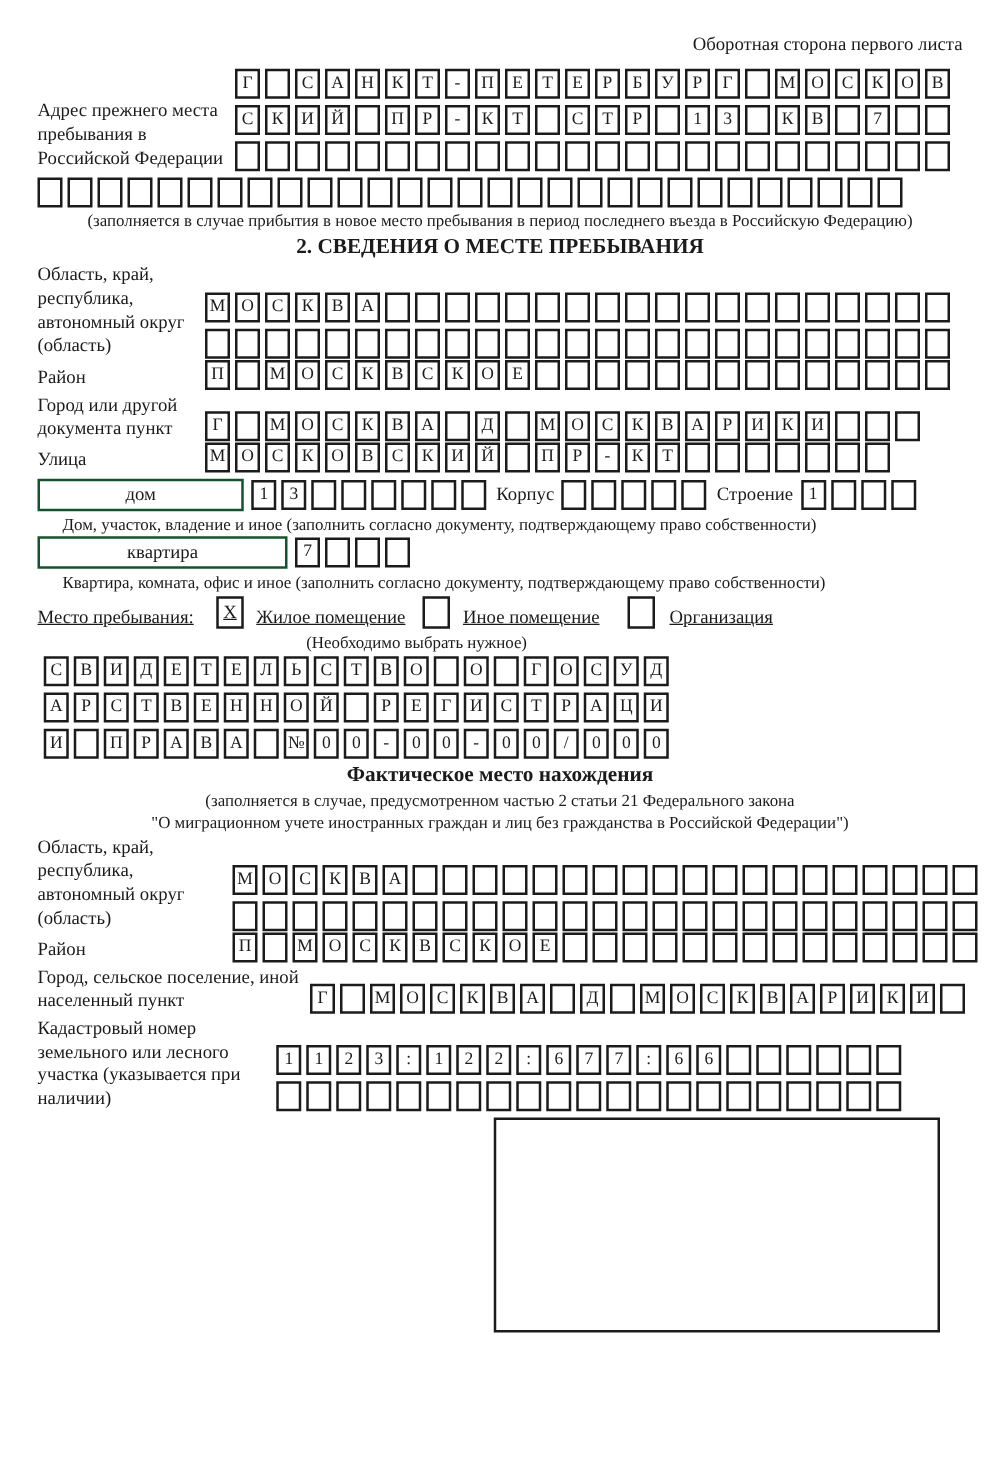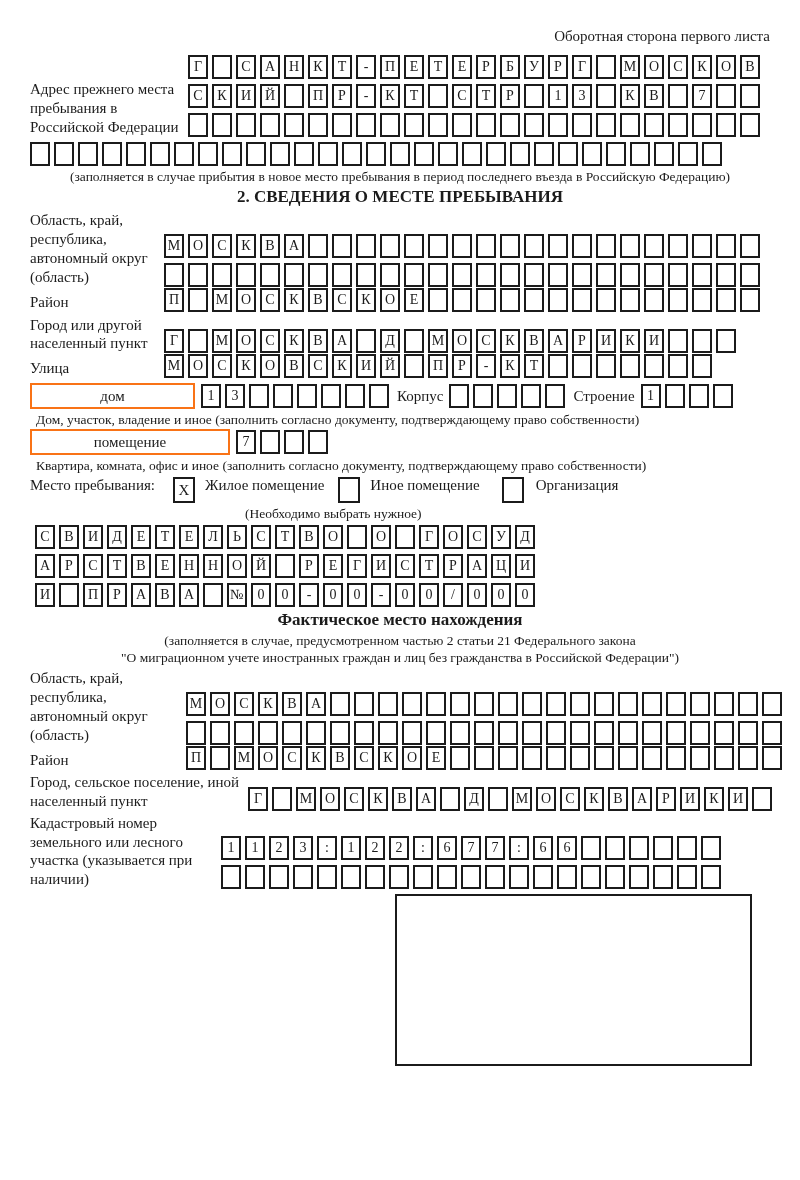--- a/index.html
+++ b/index.html
@@ -26,37 +26,37 @@
     font-size:14px; line-height:1;
   }
   .cellcol { display:flex; flex-direction:column; gap:5px; }
   .pt22 { padding-top:22px; }
   .ml5 { margin-left:5px; }
   .ml6 { margin-left:6px; }
   .mt1 { margin-top:1px; } .mt3 { margin-top:3px; }
   .mt4 { margin-top:4px; } .mt5 { margin-top:5px; } .mt10 { margin-top:10px; }
   .note { font-size:13.5px; line-height:1.26; margin-top:2px; }
   .center { text-align:center; }
-  .left { text-align:left; margin-left:6px; }
+  .left { text-align:left; margin-left:20px; }
   .neob { margin-left:215px; }
   .sec-title { text-align:center; font-weight:bold; font-size:17px; margin-top:2px; }
   .fact-title { margin-top:3px; }
   .namebox {
-    border:2px solid #f97316; height:26px;
+    border:2px solid #14532d; height:26px;
     display:flex; align-items:center; justify-content:center; font-size:15px;
   }
   .dom-box { flex:0 0 165px; }
   .kv-box { flex:0 0 200px; }
   .inline-row { display:flex; align-items:center; }
   .inline-label { font-size:15px; margin:0 6px 0 8px; white-space:nowrap; }
   .checkbox {
     flex:0 0 22px; width:22px; height:26px; border:2px solid #1b1b1b;
     display:flex; align-items:center; justify-content:center; font-size:15px;
   }
-  .mesto-row { display:flex; align-items:flex-start; font-size:15px; margin-top:3px; }
+  .mesto-row { display:flex; align-items:flex-end; font-size:15px; margin-top:3px;text-decoration:underline; }
   .stampbox { width:357px; height:172px; border:2.5px solid #1b1b1b; margin-left:365px; margin-top:5px; }
   .stamp-caption { width:420px; margin-left:345px; margin-top:4px; text-align:center; font-size:14.5px; line-height:1.3; }
 </style>
 </head>
 <body>
 
 <div class="page">
 
   <div class="top-title">Оборотная сторона первого листа</div>
 
@@ -263,21 +263,21 @@
         <div class="cell"></div>
         <div class="cell"></div>
         <div class="cell"></div>
         <div class="cell"></div>
         <div class="cell"></div>
         <div class="cell"></div>
       </div>
   </div>
 
   <div class="row mt4">
-    <div class="label w128">Город или другой населенный пункт</div>
+    <div class="label w128">Город или другой документа пункт</div>
     <div class="cells ml6">
         <div class="cell">Г</div>
         <div class="cell"></div>
         <div class="cell">М</div>
         <div class="cell">О</div>
         <div class="cell">С</div>
         <div class="cell">К</div>
         <div class="cell">В</div>
         <div class="cell">А</div>
         <div class="cell"></div>
@@ -352,21 +352,21 @@
     <div class="cells">
         <div class="cell">1</div>
         <div class="cell"></div>
         <div class="cell"></div>
         <div class="cell"></div>
       </div>
   </div>
   <div class="note left">Дом, участок, владение и иное (заполнить согласно документу, подтверждающему право собственности)</div>
 
   <div class="inline-row mt1">
-    <div class="namebox kv-box">помещение</div>
+    <div class="namebox kv-box">квартира</div>
     <div class="cells ml6">
         <div class="cell">7</div>
         <div class="cell"></div>
         <div class="cell"></div>
         <div class="cell"></div>
       </div>
   </div>
   <div class="note left">Квартира, комната, офис и иное (заполнить согласно документу, подтверждающему право собственности)</div>
 
   <div class="mesto-row">

